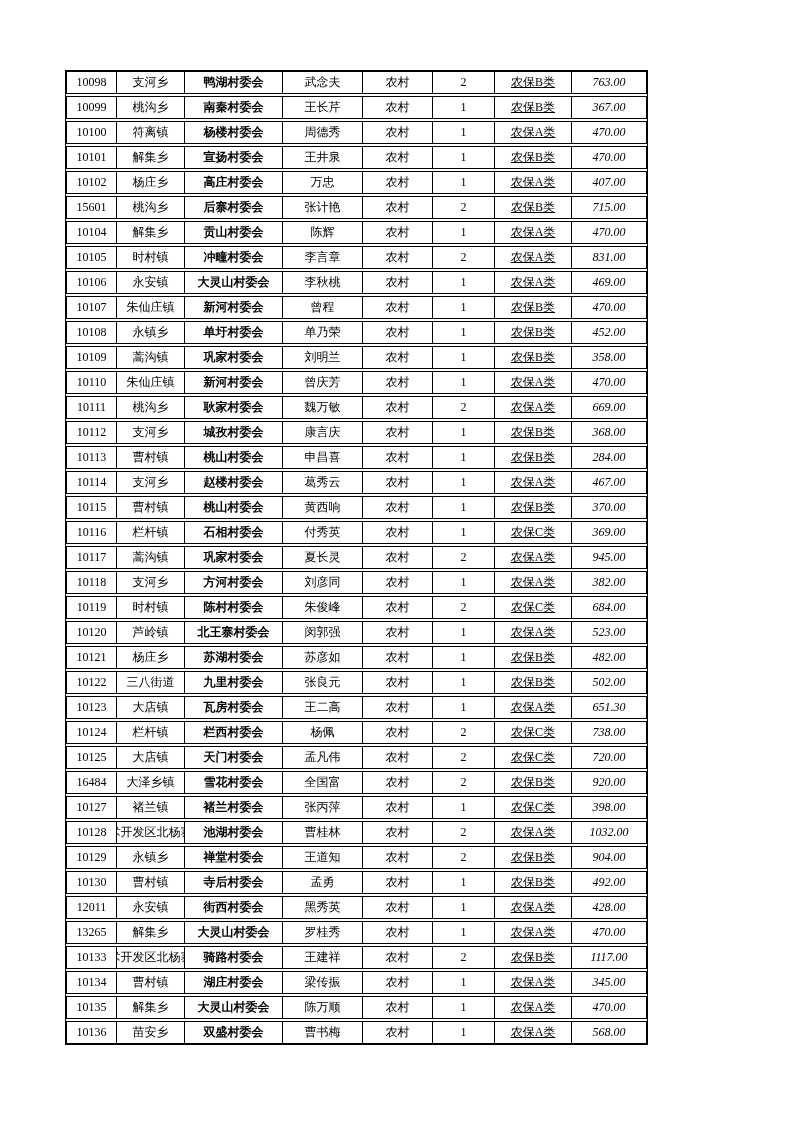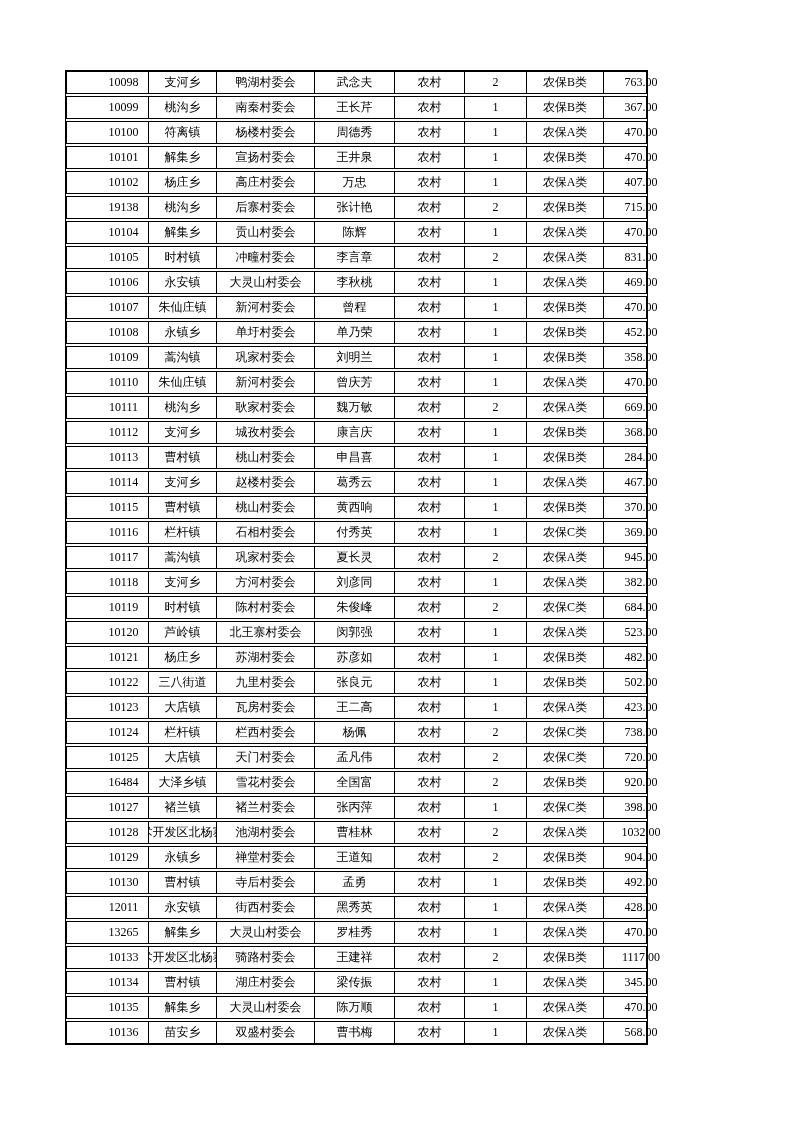--- a/index.html
+++ b/index.html
@@ -24,21 +24,20 @@
     box-sizing: border-box;
     border: 1px solid #000000;
     background: #ffffff;
   }
   .t-row {
     display: flex;
     height: 21px;
     border: 1px solid #000000;
     margin-bottom: 2px;
     background: #ffffff;
-    padding-left: 32px;
   }
   .t-row:last-child {
     margin-bottom: 0;
   }
   .t-cell {
     box-sizing: border-box;
     height: 100%;
     border-right: 1px solid #000000;
     display: flex;
     align-items: center;
@@ -49,26 +48,26 @@
     line-height: 21px;
     color: #000000;
     flex: 0 0 auto;
   }
   .t-cell:last-child {
     border-right: none;
   }
   
   .col-0 { width: 50px; }
   .col-1 { width: 68px; }
-  .col-2 { width: 98px; }
+  .col-2 { width: 98px; font-weight: bold; }
   .col-3 { width: 80px; }
   .col-4 { width: 70px; }
   .col-5 { width: 62px; }
-  .col-6 { width: 77px; }
-  .col-7 { width: 74px; }
+  .col-6 { width: 77px; text-decoration: underline; }
+  .col-7 { width: 74px; font-style: italic; }
 </style>
 </head>
 <body>
 
 <div class="page">
   <div class="data-table" id="data-table">
       <div class="t-row">
         <div class="t-cell col-0">10098</div>
         <div class="t-cell col-1">支河乡</div>
         <div class="t-cell col-2">鸭湖村委会</div>
@@ -112,21 +111,21 @@
         <div class="t-cell col-0">10102</div>
         <div class="t-cell col-1">杨庄乡</div>
         <div class="t-cell col-2">高庄村委会</div>
         <div class="t-cell col-3">万忠</div>
         <div class="t-cell col-4">农村</div>
         <div class="t-cell col-5">1</div>
         <div class="t-cell col-6">农保A类</div>
         <div class="t-cell col-7">407.00</div>
       </div>
       <div class="t-row">
-        <div class="t-cell col-0">19138</div>
+        <div class="t-cell col-0">15601</div>
         <div class="t-cell col-1">桃沟乡</div>
         <div class="t-cell col-2">后寨村委会</div>
         <div class="t-cell col-3">张计艳</div>
         <div class="t-cell col-4">农村</div>
         <div class="t-cell col-5">2</div>
         <div class="t-cell col-6">农保B类</div>
         <div class="t-cell col-7">715.00</div>
       </div>
       <div class="t-row">
         <div class="t-cell col-0">10104</div>
@@ -319,21 +318,21 @@
         <div class="t-cell col-7">502.00</div>
       </div>
       <div class="t-row">
         <div class="t-cell col-0">10123</div>
         <div class="t-cell col-1">大店镇</div>
         <div class="t-cell col-2">瓦房村委会</div>
         <div class="t-cell col-3">王二高</div>
         <div class="t-cell col-4">农村</div>
         <div class="t-cell col-5">1</div>
         <div class="t-cell col-6">农保A类</div>
-        <div class="t-cell col-7">423.00</div>
+        <div class="t-cell col-7">651.30</div>
       </div>
       <div class="t-row">
         <div class="t-cell col-0">10124</div>
         <div class="t-cell col-1">栏杆镇</div>
         <div class="t-cell col-2">栏西村委会</div>
         <div class="t-cell col-3">杨佩</div>
         <div class="t-cell col-4">农村</div>
         <div class="t-cell col-5">2</div>
         <div class="t-cell col-6">农保C类</div>
         <div class="t-cell col-7">738.00</div>

